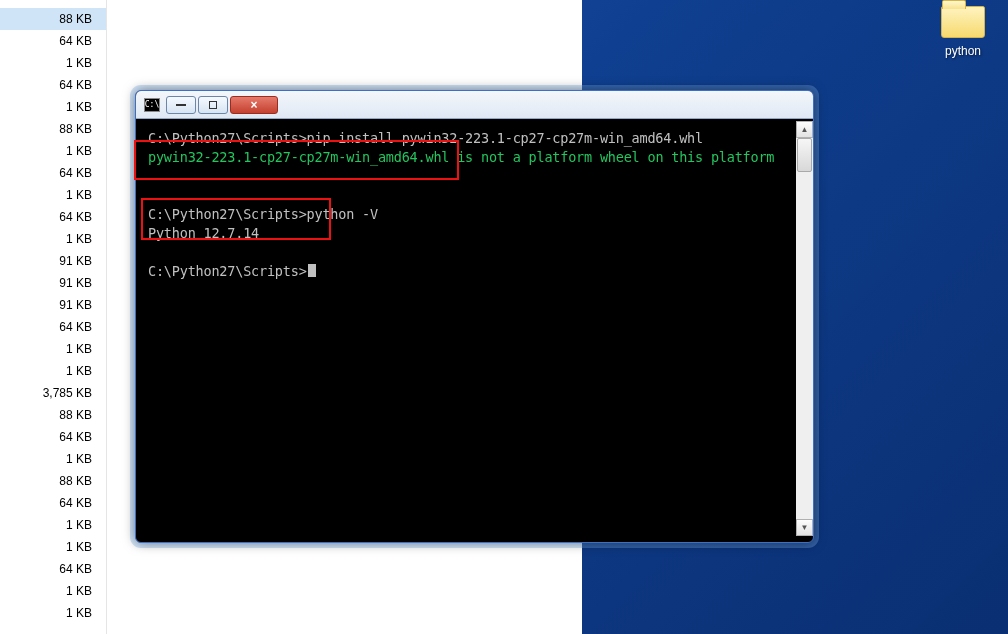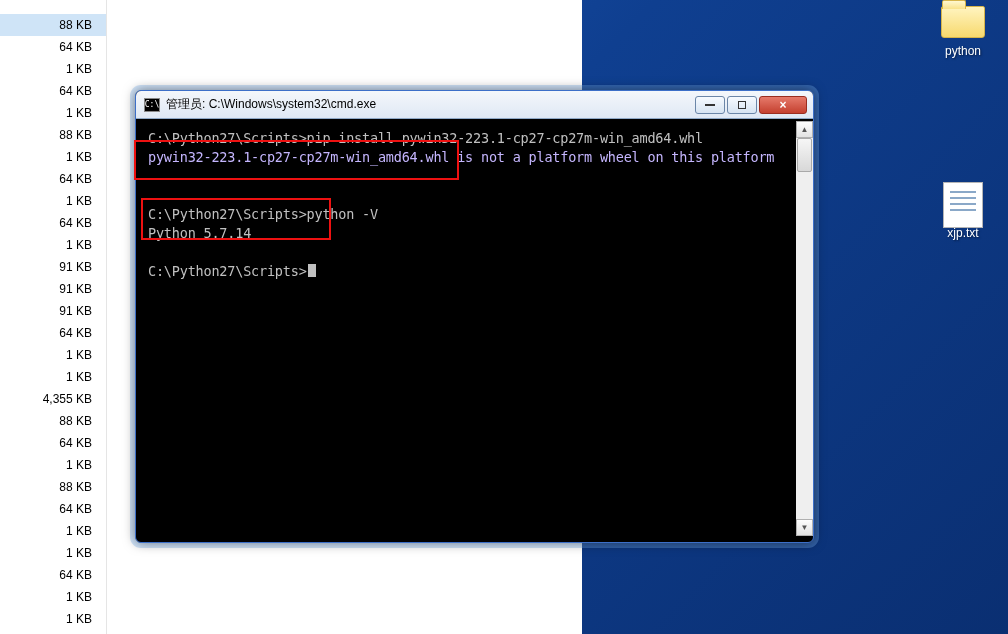--- a/index.html
+++ b/index.html
@@ -8,21 +8,21 @@
     position: relative;
     width: 1008px; height: 634px;
     background: linear-gradient(135deg, #1b57b3 0%, #0f3f90 40%, #0a2f72 100%);
   }
   
   .explorer {
     position: absolute; left: 0; top: 0;
     width: 107px; height: 634px;
     background: #ffffff;
     border-right: 1px solid #e5e5e5;
-    padding-top: 14px;
+    padding-top: 8px;
   }
   .explorer-row {
     height: 22px; line-height: 22px;
     font-size: 12px; color: #000;
     text-align: right;
     padding-right: 14px;
   }
   .explorer-row.selected { background: #cfe4f7; }
   
   .explorer-edge {
@@ -118,21 +118,21 @@
   .cmd-scroll .btn {
     height: 17px; background: linear-gradient(#fdfdfd, #e2e2e2);
     border: 1px solid #b0b0b0; font-size: 8px; color: #555;
     display: flex; align-items: center; justify-content: center;
   }
   .cmd-scroll .track { position: absolute; top: 17px; bottom: 17px; left: 0; right: 0; background: #efefef; }
   .cmd-scroll .thumb { position: absolute; top: 0; left: 1px; right: 1px; height: 34px;
     background: linear-gradient(#f6f6f6,#d8d8d8); border: 1px solid #a9a9a9; border-radius: 2px; }
   .cmd-scroll .btn.bottom { position: absolute; bottom: 0; left: 0; right: 0; }
 
-  .err { color: #c4b5fd; }
+  .err { color: #22c55e; }
   .annot { position: absolute; border: 2px solid #e11; pointer-events: none; }
   .cursor { display:inline-block; width:8px; height:13px; background:#c0c0c0; vertical-align: -1px; margin-left:1px; }
 </style>
 </head>
 <body>
 
 <div class="desktop">
 
   <div class="explorer-edge"></div>
 
@@ -147,73 +147,64 @@
       <div class="explorer-row">64 KB</div>
       <div class="explorer-row">1 KB</div>
       <div class="explorer-row">64 KB</div>
       <div class="explorer-row">1 KB</div>
       <div class="explorer-row">91 KB</div>
       <div class="explorer-row">91 KB</div>
       <div class="explorer-row">91 KB</div>
       <div class="explorer-row">64 KB</div>
       <div class="explorer-row">1 KB</div>
       <div class="explorer-row">1 KB</div>
-      <div class="explorer-row">4,355 KB</div>
+      <div class="explorer-row">3,785 KB</div>
       <div class="explorer-row">88 KB</div>
       <div class="explorer-row">64 KB</div>
       <div class="explorer-row">1 KB</div>
       <div class="explorer-row">88 KB</div>
       <div class="explorer-row">64 KB</div>
       <div class="explorer-row">1 KB</div>
       <div class="explorer-row">1 KB</div>
       <div class="explorer-row">64 KB</div>
       <div class="explorer-row">1 KB</div>
       <div class="explorer-row">1 KB</div>
     </div>
 
   <div class="desktop-icons" id="dicons">
       <div class="dicon">
         <div class="glyph">
           <div class="folder-glyph"></div>
         </div>
         <div class="label">python</div>
       </div>
-      <div class="dicon" style="margin-top: 110px;">
-        <div class="glyph">
-          <div class="text-glyph"></div>
-        </div>
-        <div class="label">xjp.txt</div>
-      </div>
     </div>
 
   <div class="cmd-window">
     <div class="titlebar">
       <div class="tb-icon">C:\</div>
-      <div class="tb-title">
-        <span>管理员: </span><span>C:\Windows\system32\cmd.exe</span>
-      </div>
       <div class="tb-btns">
         <div class="tb-btn">
             <span class="min"></span>
           </div>
         <div class="tb-btn">
             <span class="sq"></span>
           </div>
         <div class="tb-btn close">
             <span class="x">×</span>
           </div>
       </div>
     </div>
 
     <div class="cmd-body"><span>C:\Python27\Scripts&gt;pip install pywin32-223.1-cp27-cp27m-win_amd64.whl</span>
 <span class="err">pywin32-223.1-cp27-cp27m-win_amd64.whl</span><span class="err"> is not a platform wheel on this platform</span>
 
 
 <span>C:\Python27\Scripts&gt;python -V</span>
-<span>Python 5.7.14</span>
+<span>Python 12.7.14</span>
 
 <span>C:\Python27\Scripts&gt;</span><span class="cursor"></span></div>
 
     <div class="cmd-scroll">
       <div class="btn">▲</div>
       <div class="track">
         <div class="thumb"></div>
       </div>
       <div class="btn bottom">▼</div>
     </div>

